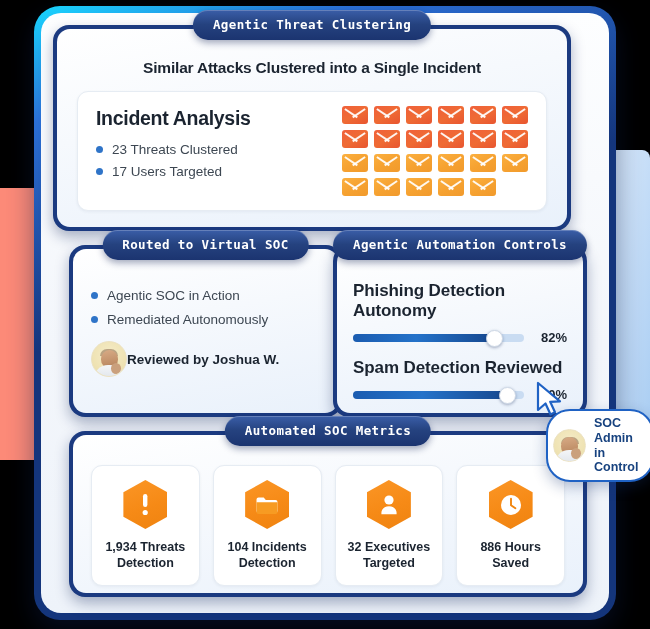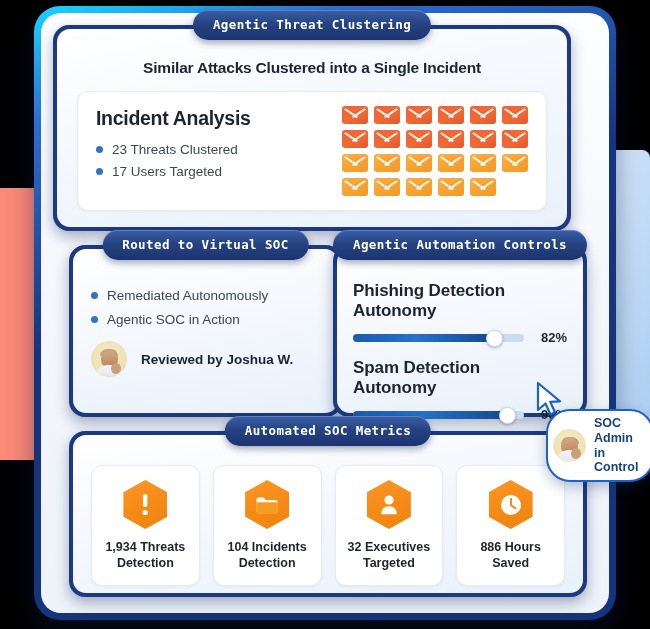--- a/index.html
+++ b/index.html
@@ -124,21 +124,21 @@
     border-radius:9px 9px 0 0;background:#8a6a4e;opacity:.55;
   }
   .avatar .body{
     position:absolute;left:50%;bottom:-3px;width:30px;height:14px;margin-left:-15px;
     border-radius:14px 14px 0 0;background:linear-gradient(180deg,#f4f6f8,#dfe4ea);
   }
   .avatar .hand{
     position:absolute;left:56%;bottom:2px;width:10px;height:11px;border-radius:50%;
     background:#caa07c;
   }
-  .reviewer-name{font-size:13.5px;font-weight:700;color:#1b2430;margin-left:14px;}
+  .reviewer-name{font-size:13.5px;font-weight:700;color:#1b2430;}
 
   
   #panel-controls{left:292px;top:232px;width:254px;height:172px;}
   .controls-body{padding:28px 16px 0 16px;}
   .ctrl-label{font-size:17px;font-weight:700;color:#1b2430;margin:4px 0 9px;letter-spacing:-.1px;}
   .slider-row{display:flex;align-items:center;gap:9px;margin-bottom:13px;}
   .track{
     position:relative;flex:1;height:8px;border-radius:5px;
     background:#c9dcf2;
   }
@@ -242,25 +242,25 @@
     </div>
   </div>
 
   <div class="panel" id="panel-routed">
     <div class="pill">Routed to Virtual SOC</div>
     <div class="panel-inner">
       <div class="routed-body">
 
         <div class="bullet-row">
           <span class="dot"></span>
-          <span>Remediated Autonomously</span>
+          <span>Agentic SOC in Action</span>
         </div>
         <div class="bullet-row">
           <span class="dot"></span>
-          <span>Agentic SOC in Action</span>
+          <span>Remediated Autonomously</span>
         </div>
 
         <div class="reviewer">
           <div class="avatar">
             <div class="hairline"></div>
             <div class="head"></div>
             <div class="body"></div>
             <div class="hand"></div>
           </div>
           <div class="reviewer-name">Reviewed by Joshua W.</div>
@@ -277,21 +277,21 @@
 
         <div class="ctrl-label">Phishing Detection Autonomy</div>
         <div class="slider-row">
           <div class="track">
             <div class="fill" id="fill-0" style="width: 82%;"></div>
             <div class="thumb" id="thumb-0" style="left: 82%;"></div>
           </div>
           <div class="pct">82%</div>
         </div>
 
-        <div class="ctrl-label">Spam Detection Autonomy</div>
+        <div class="ctrl-label">Spam Detection Reviewed</div>
         <div class="slider-row">
           <div class="track">
             <div class="fill" id="fill-1" style="width: 90%;"></div>
             <div class="thumb" id="thumb-1" style="left: 90%;"></div>
           </div>
           <div class="pct">90%</div>
         </div>
 
       </div>
     </div>

